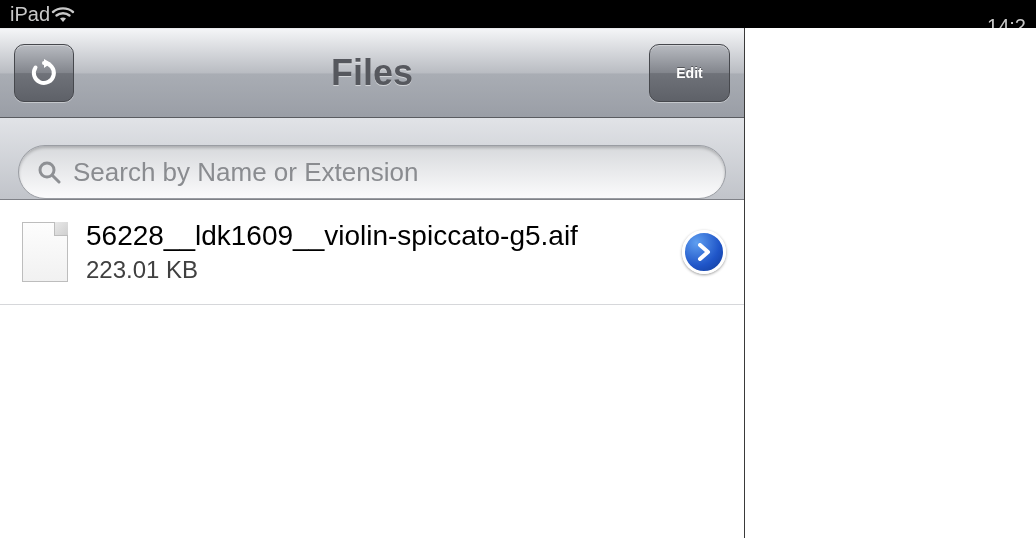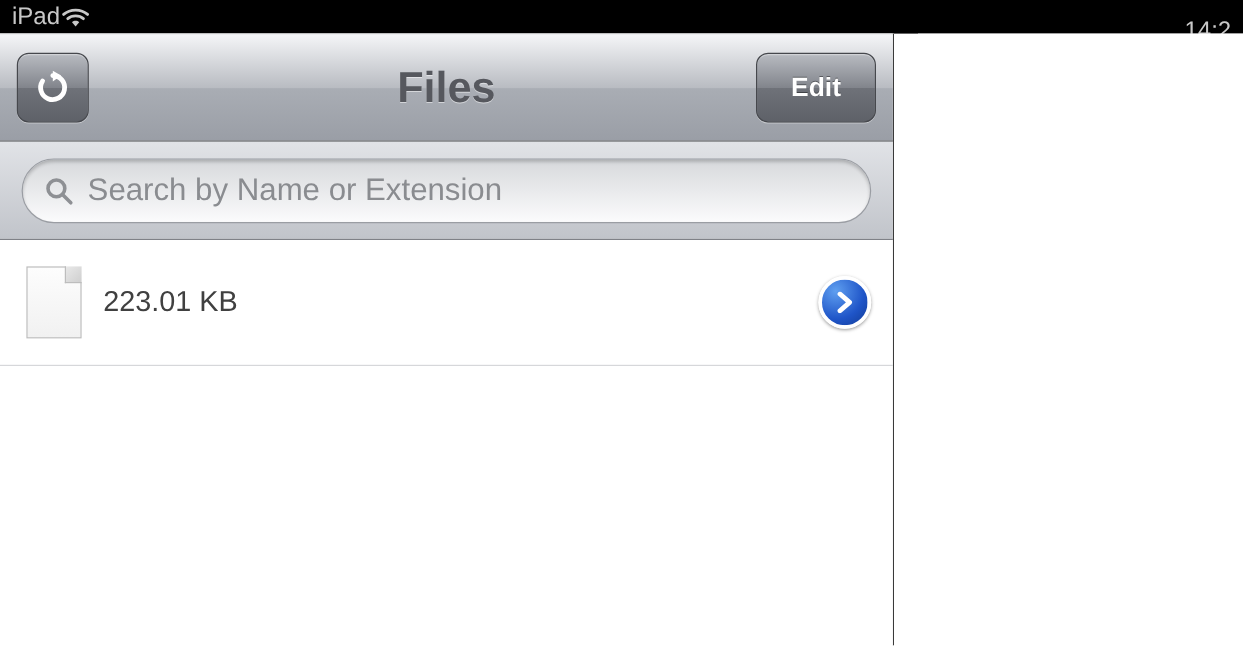--- a/index.html
+++ b/index.html
@@ -71,34 +71,34 @@
       background: linear-gradient(to bottom, #b8bbc1 0%, #82858c 50%, #6f7279 51%, #5e6168 100%);
       box-shadow: inset 0 1px 0 rgba(255,255,255,0.35), 0 1px 0 rgba(255,255,255,0.4);
       display: flex;
       align-items: center;
       justify-content: center;
       cursor: pointer;
       z-index: 2;
     }
     .refresh-btn { width: 60px; }
     .edit-btn {
-      width: 100px;
+      width: 81px;
       margin-left: auto;
       color: #fff;
-      font-size: 22px;
+      font-size: 14px;
       font-weight: 700;
       text-shadow: 0 -1px 0 rgba(0,0,0,0.4);
     }
     .refresh-btn svg { display: block; }
     .search-wrap {
       height: 82px;
       background: linear-gradient(to bottom, #e1e3e7 0%, #c1c4ca 100%);
       border-bottom: 1px solid #7f8187;
       display: flex;
-      align-items: center;
+      align-items: flex-end;
       padding: 0 18px;
     }
     .search-field {
       flex: 1;
       height: 54px;
       border-radius: 27px;
       background: linear-gradient(to bottom, #d7d9dc 0%, #fbfbfc 100%);
       border: 1px solid #9a9da3;
       box-shadow: inset 0 2px 3px rgba(0,0,0,0.2);
       display: flex;
@@ -230,20 +230,21 @@
     </div>
 
     <div class="list">
       <div class="row">
         <div class="file-icon">
           <div class="page"></div>
           <div class="clip"></div>
           <div class="fold"></div>
         </div>
         <div class="row-text">
+          <div class="file-name">56228__ldk1609__violin-spiccato-g5.aif</div>
           <div class="file-size">223.01 KB</div>
         </div>
         <div class="disclosure">
           <span>
             <svg width="18" height="18" viewBox="0 0 18 18">
               <path d="M5 2 L13 9 L5 16" stroke="#fff" stroke-width="4" fill="none" stroke-linecap="round" stroke-linejoin="round"></path>
             </svg>
           </span>
         </div>
       </div>

